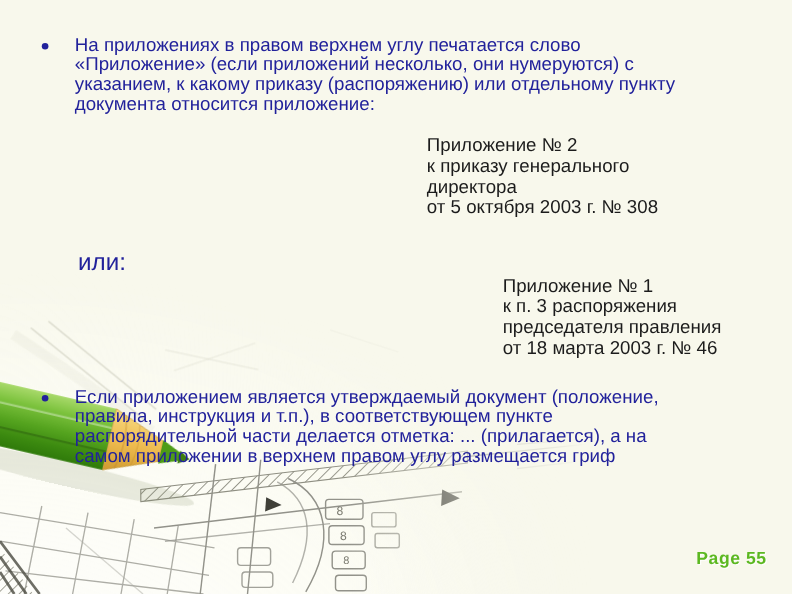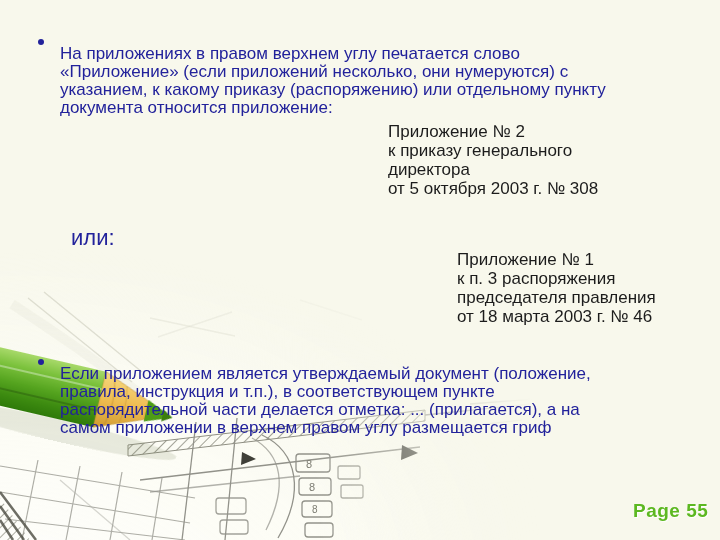--- a/index.html
+++ b/index.html
@@ -13,21 +13,21 @@
     font-family: "Liberation Sans", sans-serif;
   }
   .decor {
     position: absolute;
     left: 0;
     bottom: 0;
     width: 560px;
     height: 300px;
     pointer-events: none;
   }
-  .abs { position: absolute; flex-direction: column; }
+  .abs { position: absolute; }
   .bullet-item { display: flex; }
   .bullet-dot {
     width: 6px; height: 6px;
     border-radius: 50%;
     background: var(--navy, #22229b);
     margin: 7px 0 0 2px;
     flex: 0 0 auto;
   }
   .bullet-text {
     margin-left: 24px;
@@ -42,21 +42,21 @@
     line-height: 19px;
     white-space: nowrap;
   }
   .or-label {
     color: var(--navy, #22229b);
     font-size: 22px;
     line-height: 18px;
   }
   .page-label {
     color: var(--green, #5cb821);
-    font-size: 19px;
+    font-size: 16px;
     font-weight: bold;
     letter-spacing: 0.5px;
     text-shadow: 1px 1px 0 rgba(255,255,255,0.85);
   }
   .b1 { left: 36px; top: 32px; }
   .e1 { left: 388px; top: 122px; }
   .orl { left: 71px; top: 229px; }
   .e2 { left: 457px; top: 250px; }
   .b2 { left: 36px; top: 352px; }
   .pgl { left: 633px; top: 500px; }

